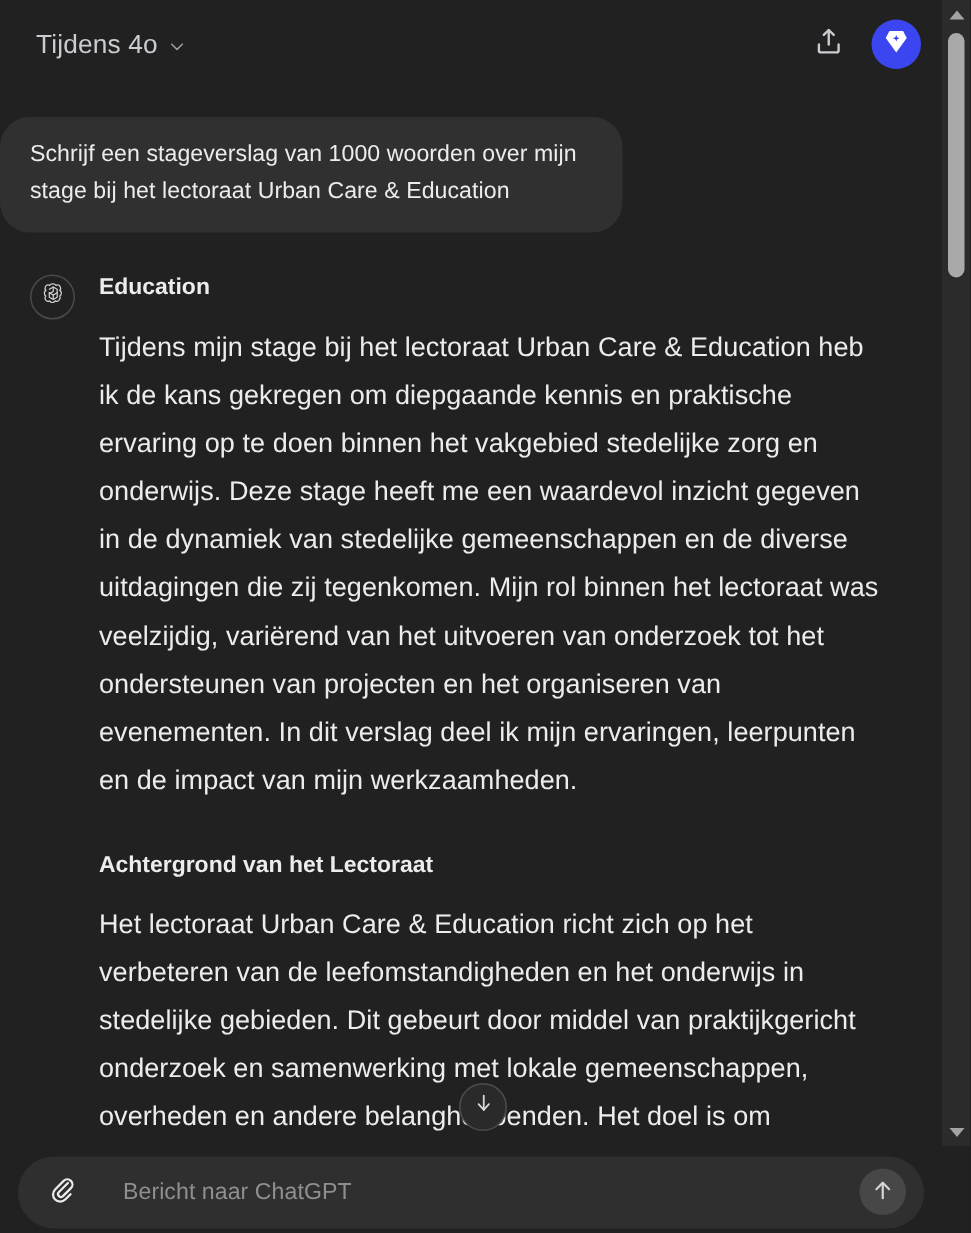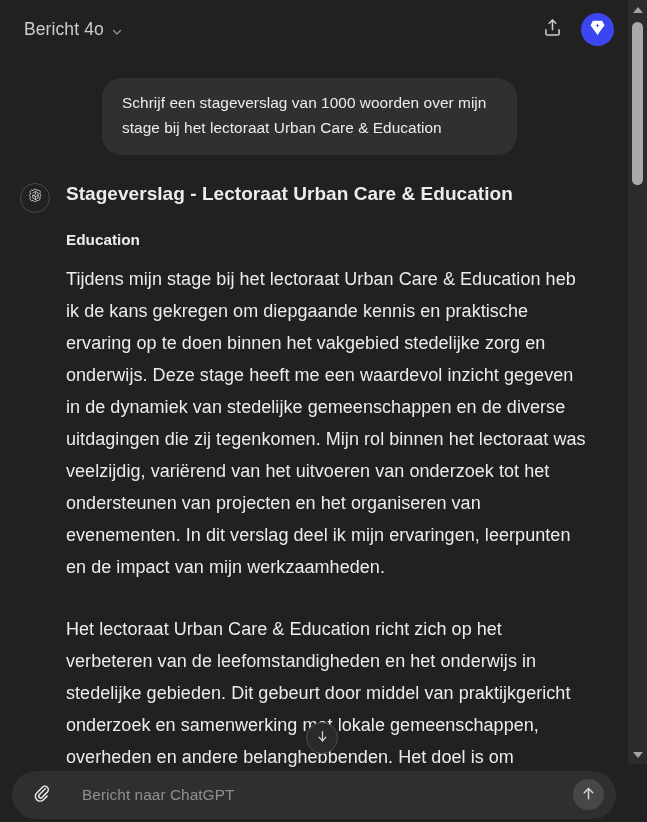--- a/index.html
+++ b/index.html
@@ -93,23 +93,22 @@
     position: absolute;
     left: 0;
     top: 58px;
     width: 628px;
     height: 764px;
     padding: 0 14px 0 0;
   }
 
   .msg-user-row {
     display: flex;
-    justify-content: center;
+    justify-content: flex-start;
     padding: 20px 14px 0 0;
-    margin-left: 19px;
   }
   .bubble-user {
     background: #303030;
     color: #ececec;
     border-radius: 20px;
     padding: 13px 20px 14px 20px;
     max-width: 415px;
     font-size: 15.4px;
     line-height: 1.62;
     letter-spacing: 0.05px;
@@ -286,21 +285,21 @@
 </style>
 </head>
 <body>
 
 <div class="app">
 
   <div class="scroll-region">
 
     <div class="header">
       <div class="model-selector">
-        <span class="model-name">Bericht 4o</span>
+        <span class="model-name">Tijdens 4o</span>
         <span class="chevron-down">
           <svg width="12" height="12" viewBox="0 0 24 24" fill="none" stroke="#9a9ea5" stroke-width="2.2" stroke-linecap="round" stroke-linejoin="round">
             <polyline points="5,9 12,16 19,9"></polyline>
           </svg>
         </span>
       </div>
 
       <div class="header-spacer"></div>
 
       <div class="header-actions">
@@ -338,25 +337,25 @@
               <path d="M12.0 3.1 a3.0 3.0 0 0 1 2.6 1.5 M14.6 4.6 a3.0 3.0 0 0 1 3.9 1.1 a3.0 3.0 0 0 1 -0.4 3.6 M18.1 9.3 a3.0 3.0 0 0 1 1.5 2.6 a3.0 3.0 0 0 1 -1.5 2.6 M18.1 14.5 a3.0 3.0 0 0 1 -0.4 3.6 a3.0 3.0 0 0 1 -3.9 1.1 M13.8 19.2 a3.0 3.0 0 0 1 -2.6 1.5 a3.0 3.0 0 0 1 -2.6 -1.5 M8.6 19.2 a3.0 3.0 0 0 1 -3.9 -1.1 a3.0 3.0 0 0 1 0.4 -3.6 M5.1 14.5 a3.0 3.0 0 0 1 -1.5 -2.6 a3.0 3.0 0 0 1 1.5 -2.6 M5.1 9.3 a3.0 3.0 0 0 1 -0.4 -3.6 a3.0 3.0 0 0 1 3.9 -1.1 M8.6 4.6 a3.0 3.0 0 0 1 2.6 -1.5"></path>
               <path d="M8.3 8.3 L12 6.2 L15.7 8.3 L15.7 12.5 M15.7 12.5 L15.7 15.7 L12 17.8 L8.3 15.7 L8.3 11.5"></path>
               <path d="M8.3 11.5 L12 13.6 L15.7 11.5"></path>
               <path d="M12 13.6 L12 17.8"></path>
               <path d="M12 6.2 L12 10.4 L8.3 12.5"></path>
             </svg>
           </span>
         </div>
 
         <div class="assistant-body">
-          <h2>Stageverslag - Lectoraat Urban Care &amp; Education</h2>
 
           <h3>Education</h3>
           <p>Tijdens mijn stage bij het lectoraat Urban Care &amp; Education heb ik de kans gekregen om diepgaande kennis en praktische ervaring op te doen binnen het vakgebied stedelijke zorg en onderwijs. Deze stage heeft me een waardevol inzicht gegeven in de dynamiek van stedelijke gemeenschappen en de diverse uitdagingen die zij tegenkomen. Mijn rol binnen het lectoraat was veelzijdig, variërend van het uitvoeren van onderzoek tot het ondersteunen van projecten en het organiseren van evenementen. In dit verslag deel ik mijn ervaringen, leerpunten en de impact van mijn werkzaamheden.</p>
 
+          <h3>Achtergrond van het Lectoraat</h3>
           <p>Het lectoraat Urban Care &amp; Education richt zich op het verbeteren van de leefomstandigheden en het onderwijs in stedelijke gebieden. Dit gebeurt door middel van praktijkgericht onderzoek en samenwerking met lokale gemeenschappen, overheden en andere belanghebbenden. Het doel is om innovatieve oplossingen te ontwikkelen die bijdragen aan een inclusieve en rechtvaardige stedelijke samenleving.</p>
 
           <h3 class="clipped">Mijn Rol en Taken</h3>
         </div>
       </div>
 
     </div>
 
     <div class="scroll-down-btn">
       <span>

